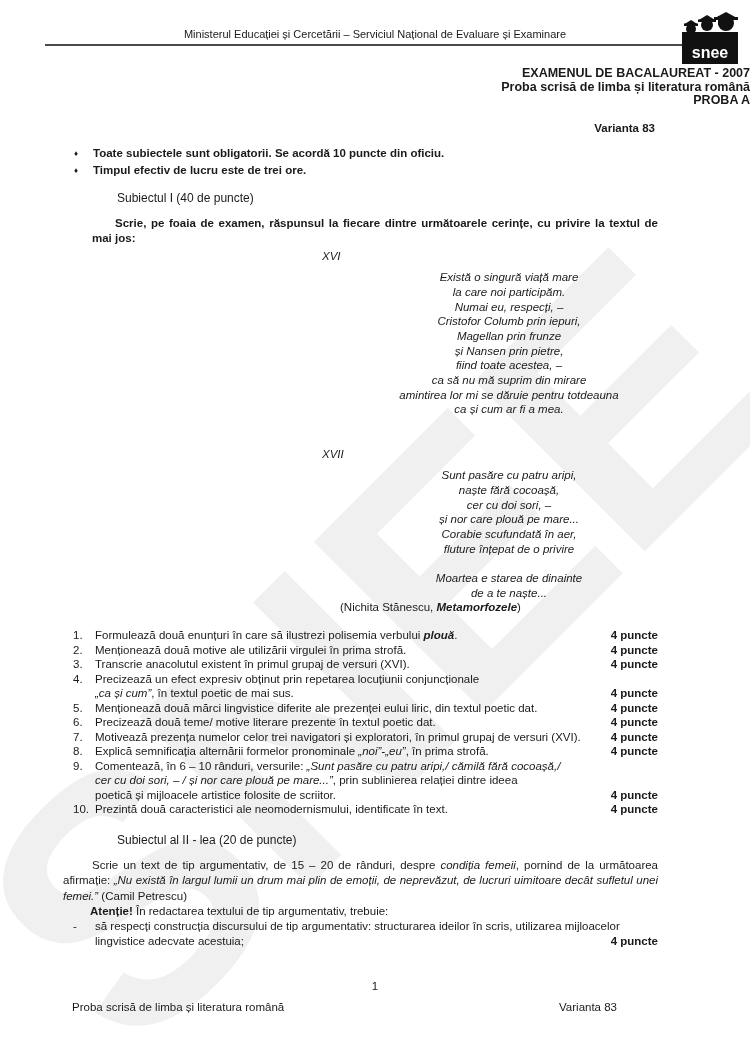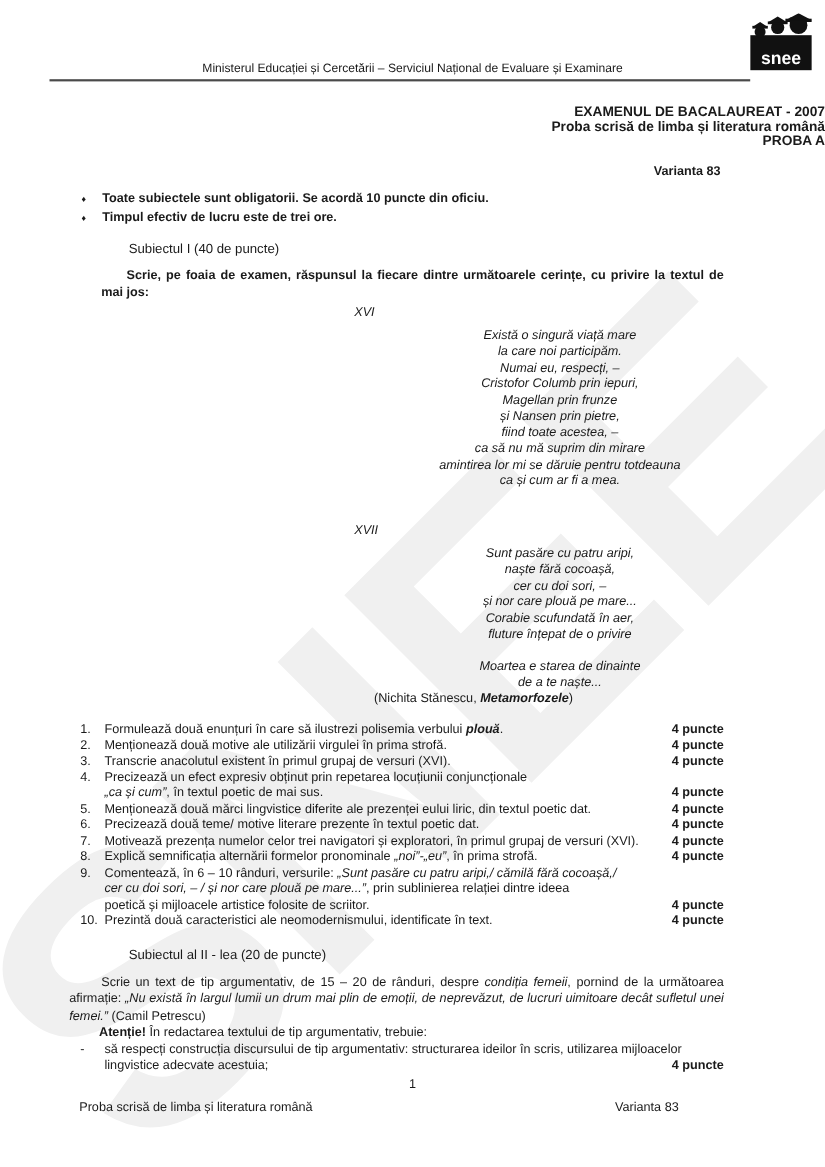--- a/index.html
+++ b/index.html
@@ -14,21 +14,21 @@
   }
   .watermark{
     position:absolute;
     left:-125px;top:465px;width:1000px;height:370px;
     line-height:370px;text-align:center;
     font-size:350px;font-weight:bold;letter-spacing:-6px;
     color:var(--wm-color,#f0f0f0);
     transform:rotate(-45deg);
     z-index:0;user-select:none;white-space:nowrap;
   }
-  .content{position:relative;z-index:1;height:100%;padding-top:56px;box-sizing:border-box;}
+  .content{position:relative;z-index:1;height:100%;padding-top:28px;box-sizing:border-box;}
   .ministry{text-align:center;font-size:11px;}
   .rule{margin:4px 0 0 45px;width:637px;border-top:2px solid var(--rule-color,#4a4a4a);}
   .logo{position:absolute;top:12px;left:682px;width:56px;height:52px;}
   .title-block{margin-top:21px;text-align:right;font-weight:bold;font-size:12.5px;line-height:13.5px;}
   .variant-top{margin:14px 95px 0 0;text-align:right;font-weight:bold;}
   .notices{margin:11px 0 0 74px;font-weight:bold;line-height:17px;}
   .notice{display:flex;}
   .diamond{width:19px;font-size:8px;line-height:17px;}
   .s-heading{font-weight:normal;font-size:12px;}
   .s1-heading{margin:12px 0 0 117px;}

